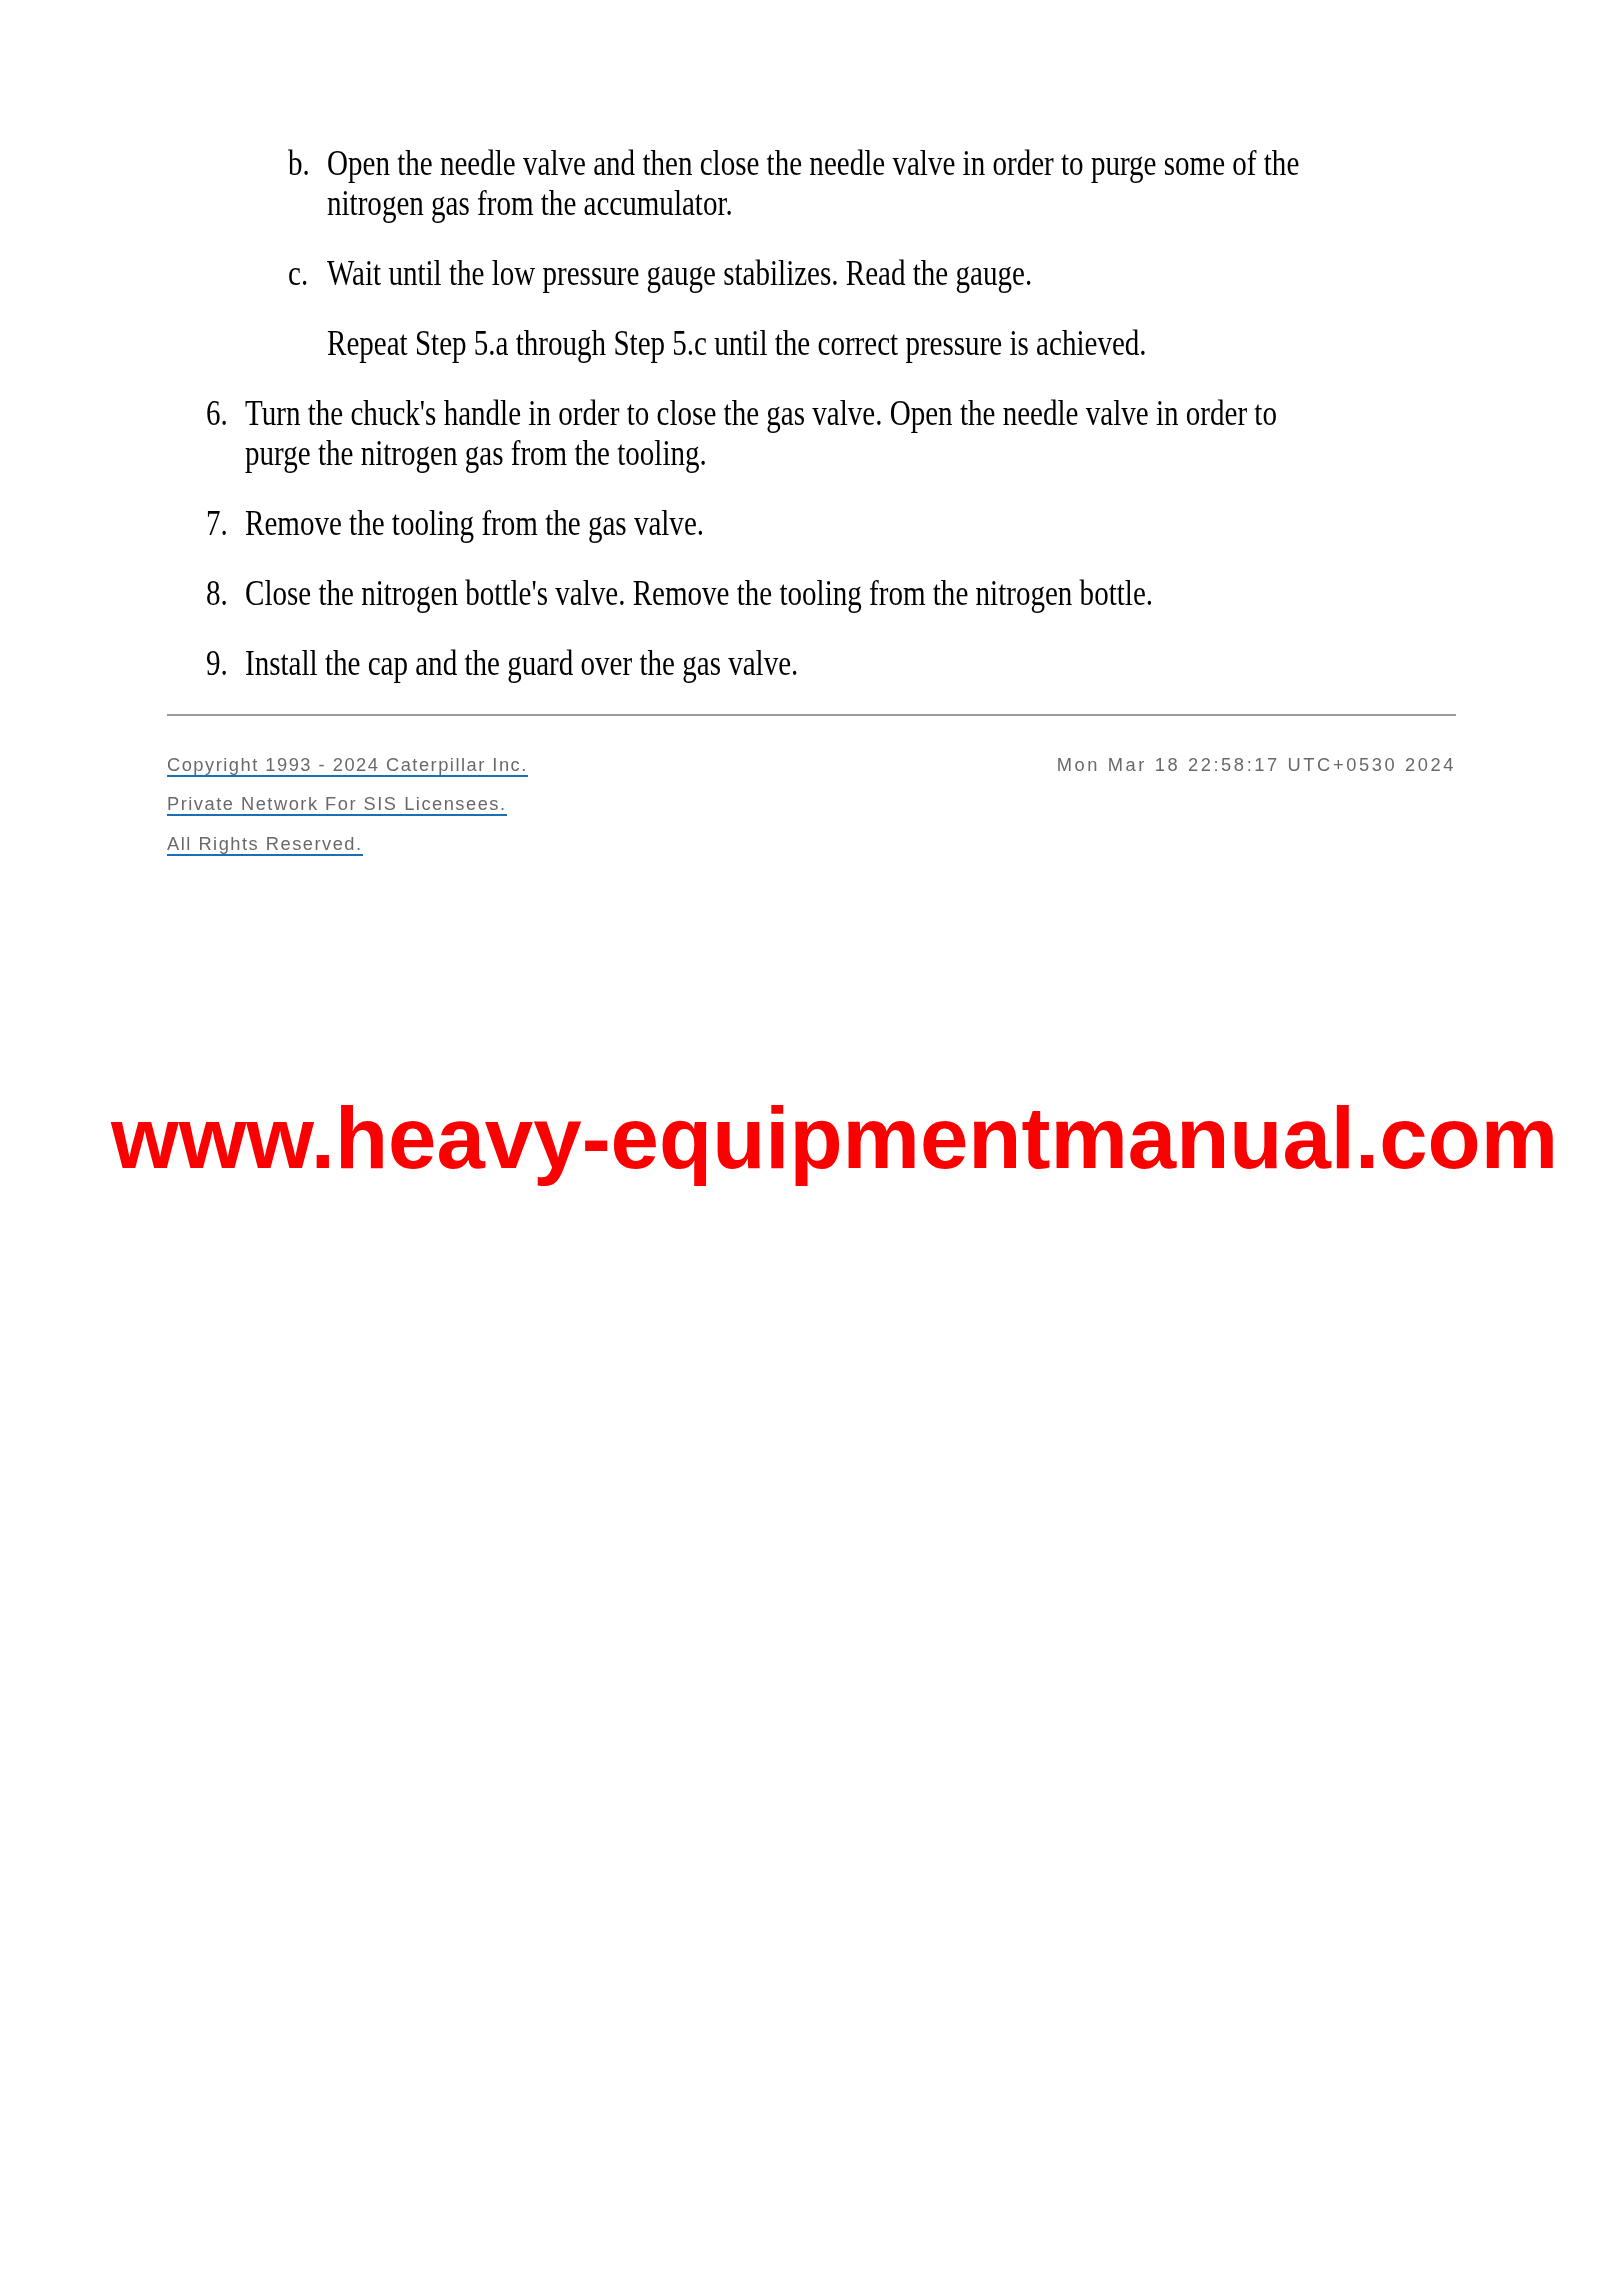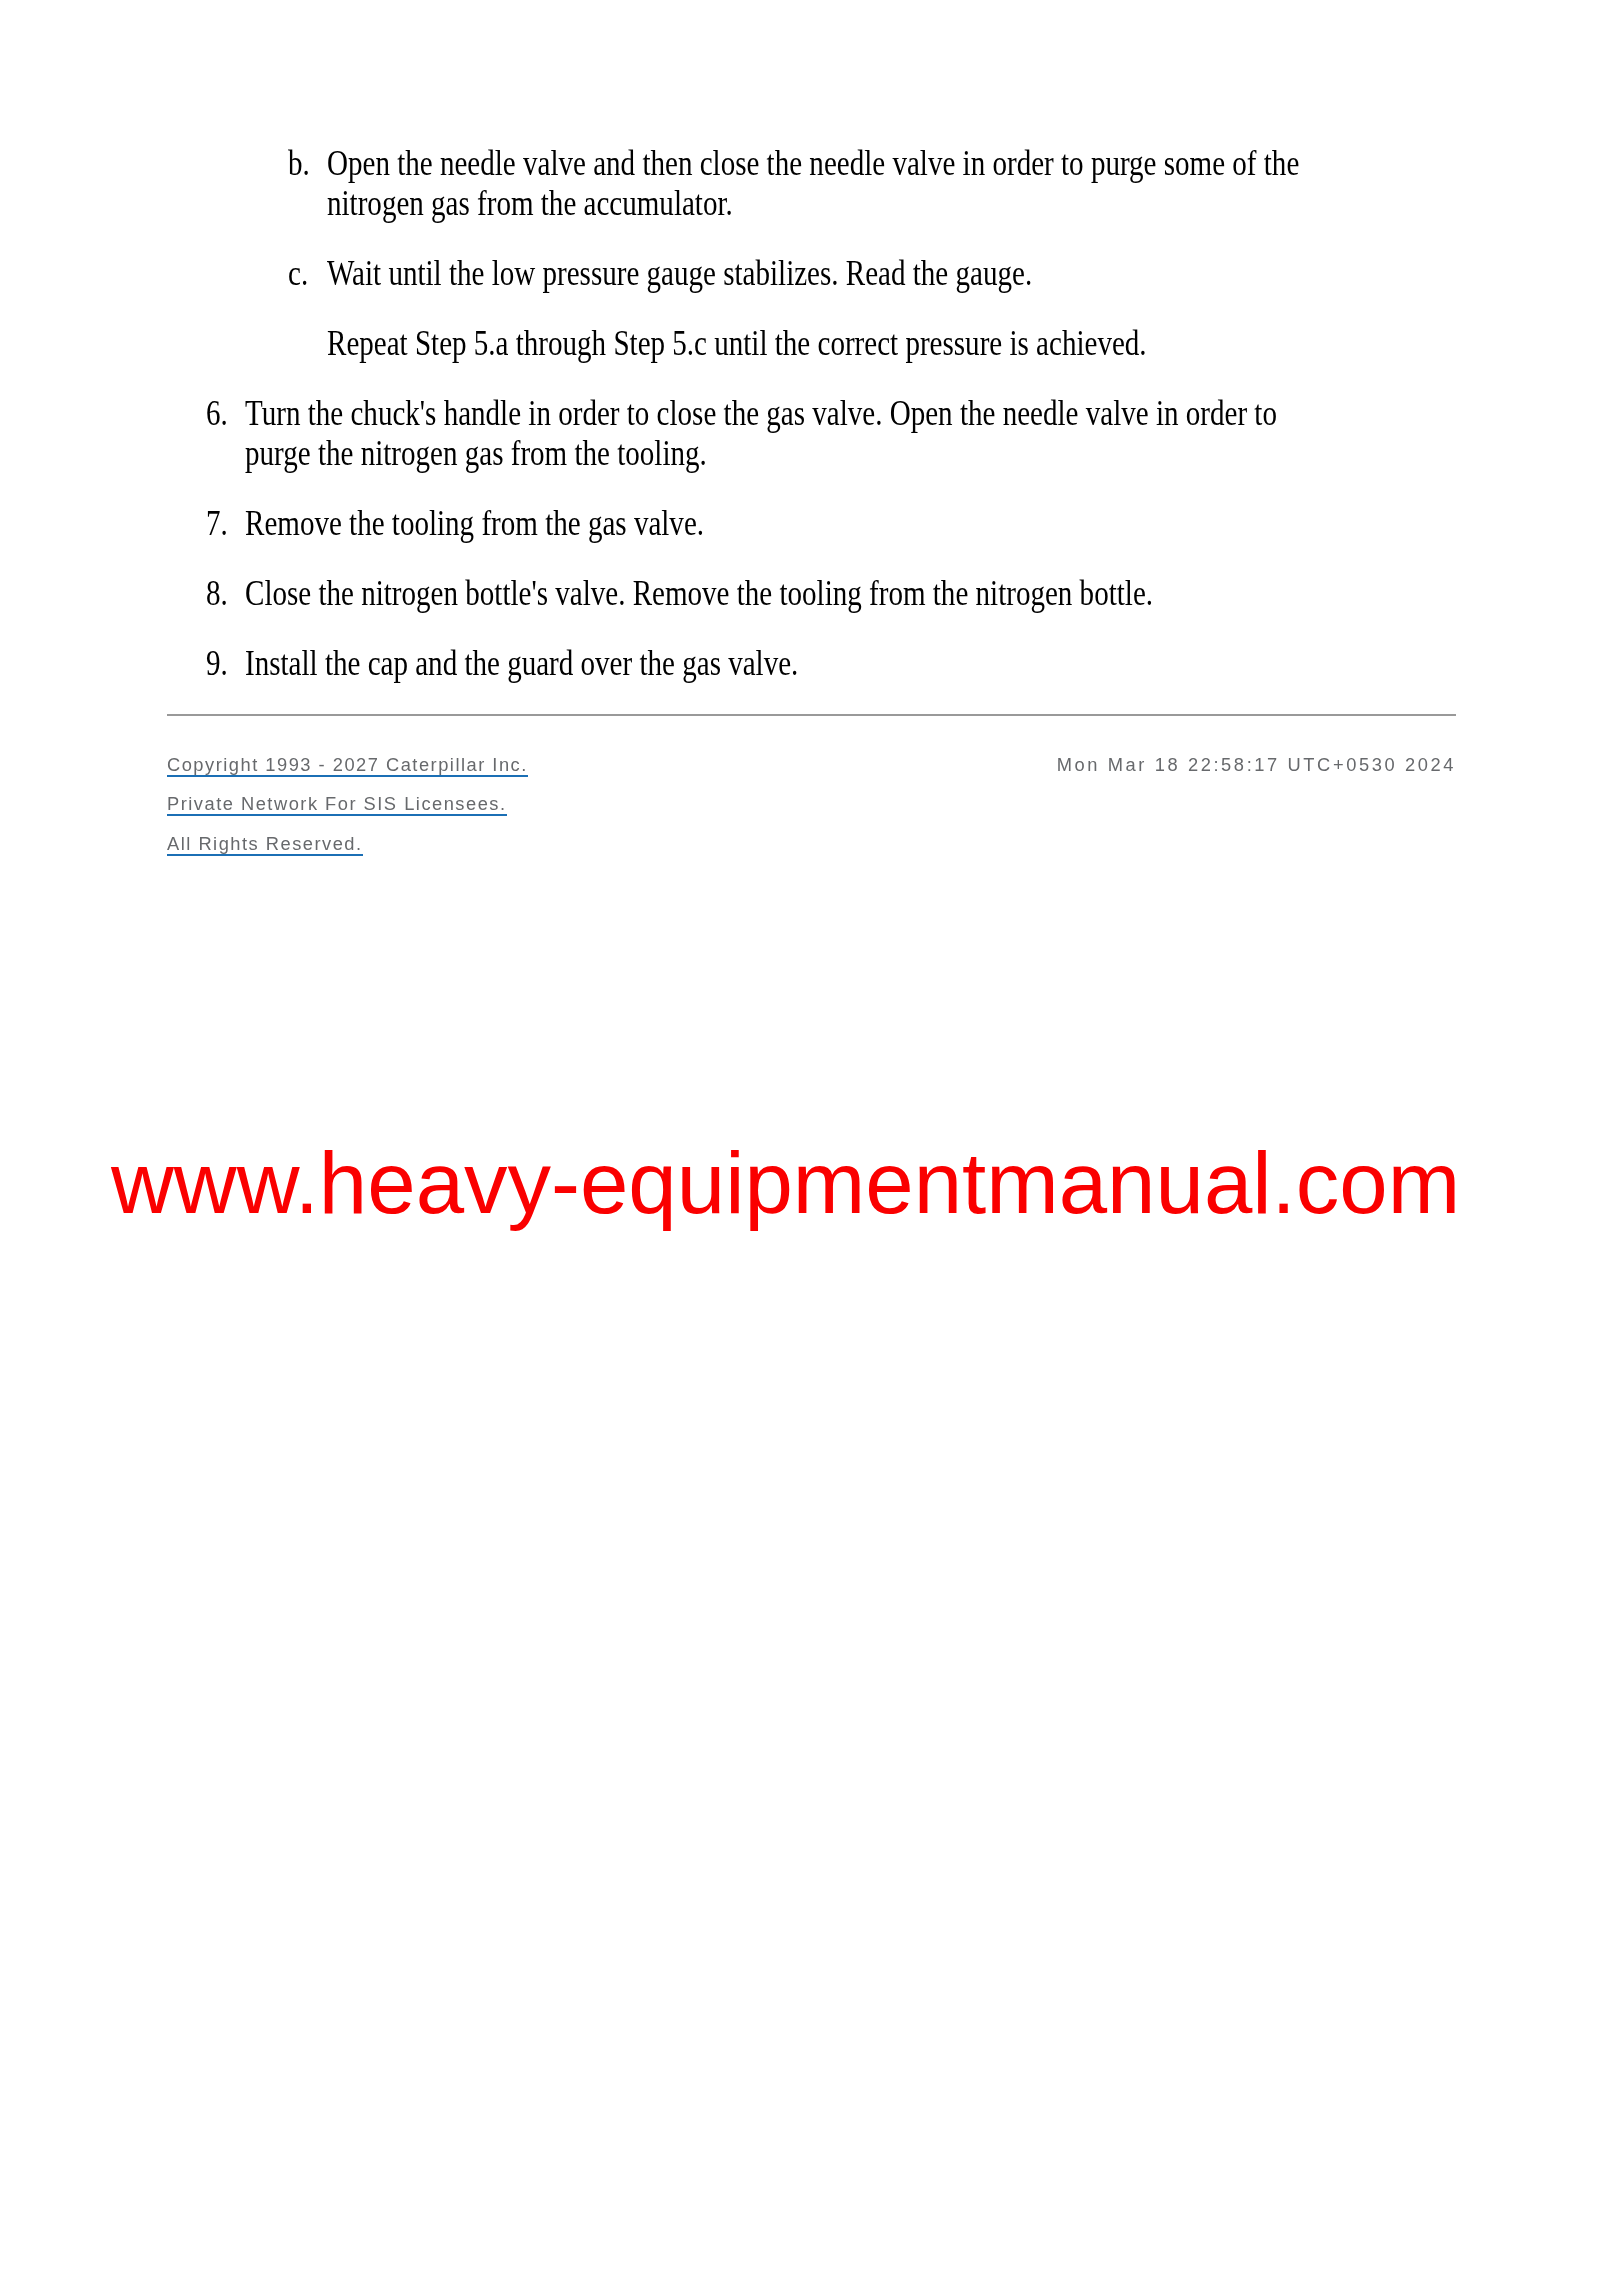--- a/index.html
+++ b/index.html
@@ -69,24 +69,23 @@
     text-align:right;
   }
   
   .watermark{
     position:absolute;
     top:1094px;
     left:111px;
     font-family:"Liberation Sans","DejaVu Sans",sans-serif;
     font-size:87px;
     line-height:87px;
-    font-weight:400;
+    font-weight:700;
     color:#fa0000;
     white-space:nowrap;
-    margin-top:45px;
   }
 </style>
 </head>
 <body>
 
 <div class="page">
 
   <main>
 
     <div class="item lvl2 first">
@@ -134,21 +133,21 @@
         <span class="line">Install the cap and the guard over the gas valve.</span>
       </span>
     </div>
 
   </main>
 
   <div class="divider"></div>
 
   <footer class="footer">
     <div class="frow">
-      <span class="flink">Copyright 1993 - 2027 Caterpillar Inc.</span>
+      <span class="flink">Copyright 1993 - 2024 Caterpillar Inc.</span>
     </div>
     <div class="frow">
       <span class="flink">Private Network For SIS Licensees.</span>
     </div>
     <div class="frow">
       <span class="flink">All Rights Reserved.</span>
     </div>
     <div class="timestamp">Mon Mar 18 22:58:17 UTC+0530 2024</div>
   </footer>
 

